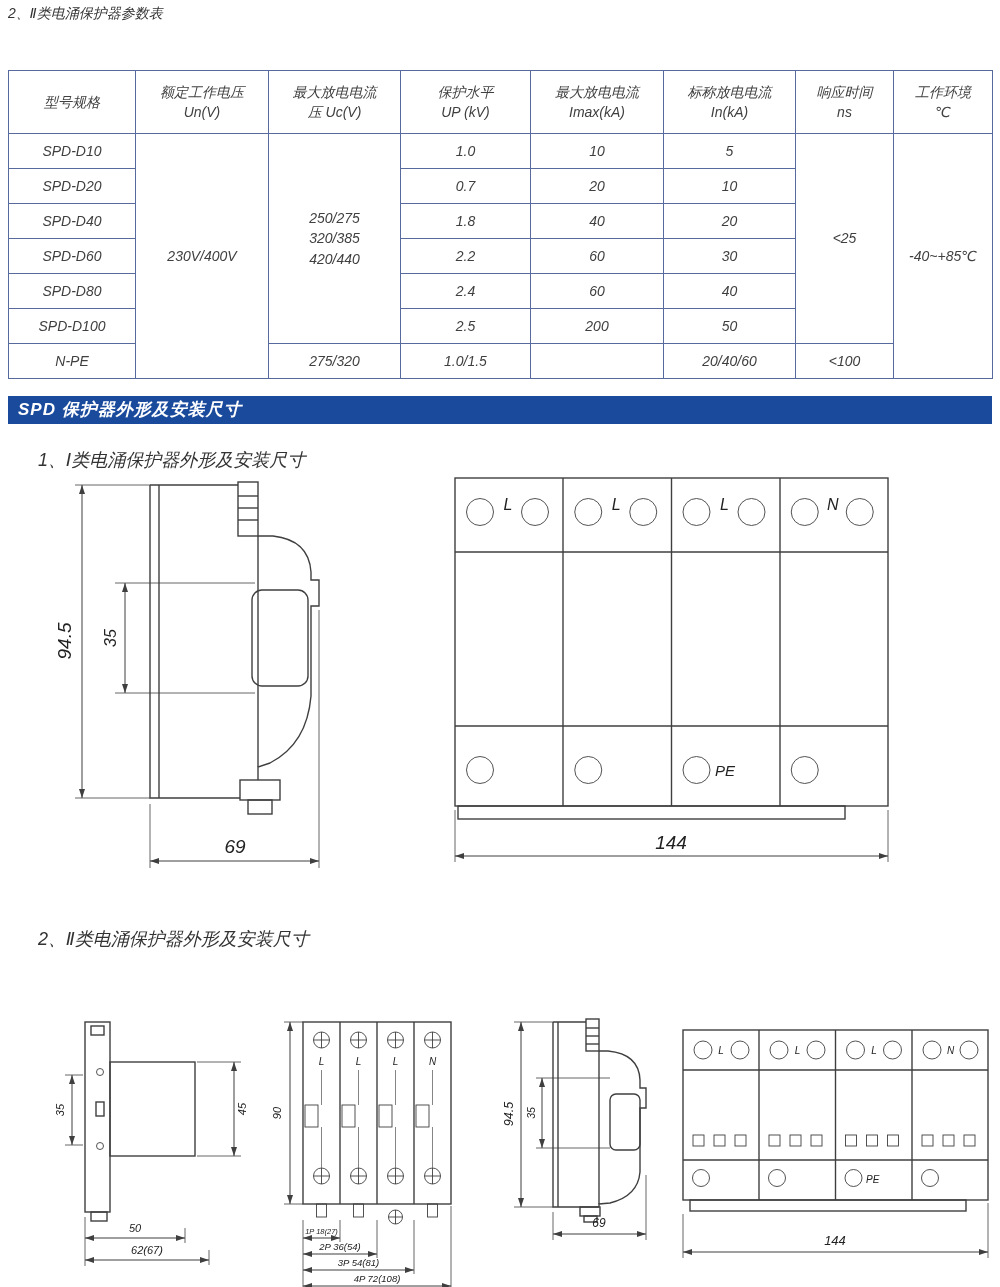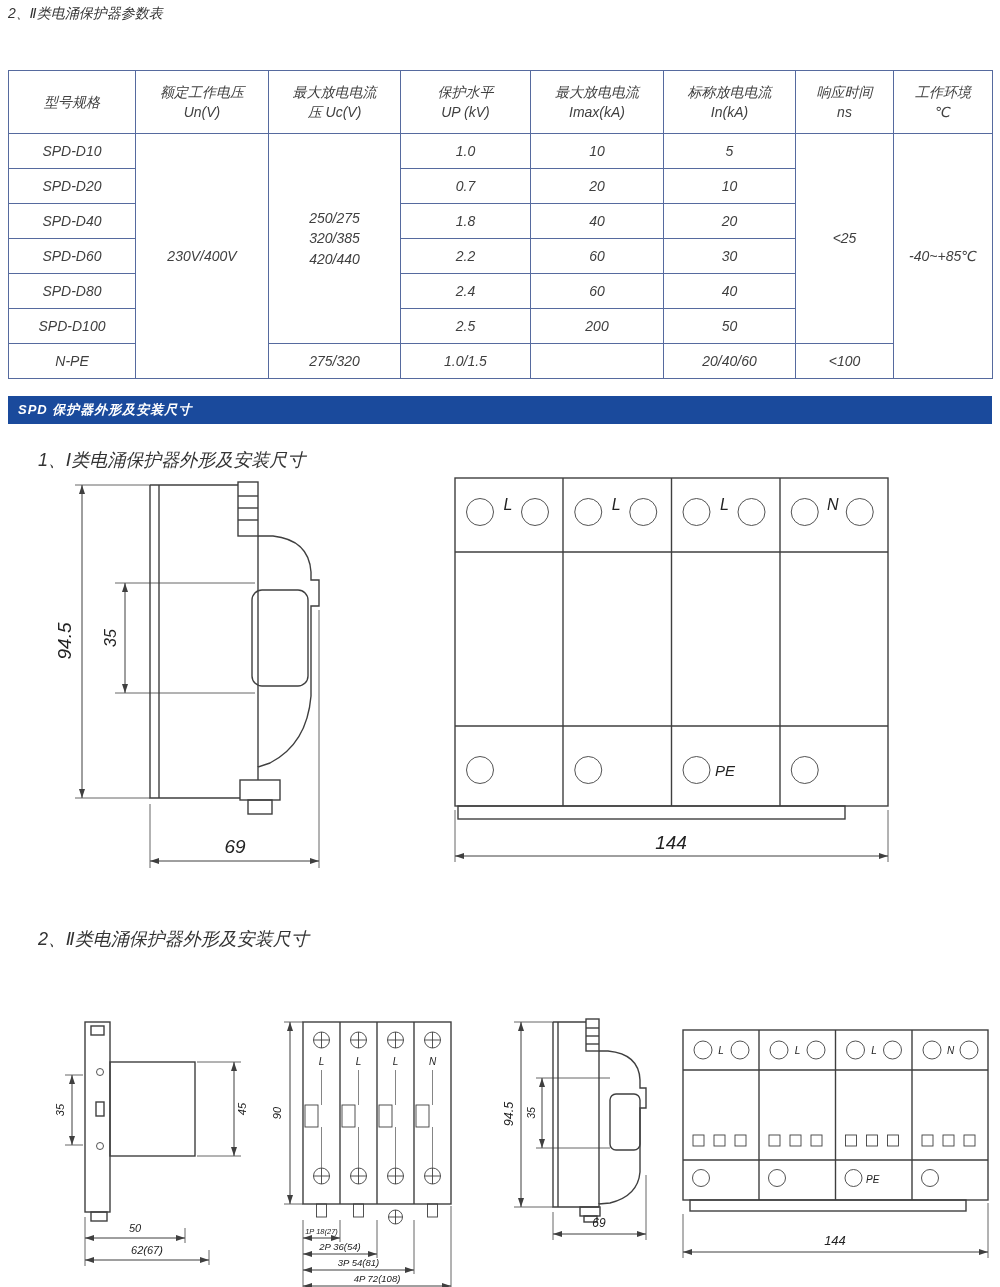--- a/index.html
+++ b/index.html
@@ -9,21 +9,21 @@
   .table-title { position:absolute; left:8px; top:5px; font-size:14px; color:#333; }
 
   table.params { position:absolute; left:8px; top:25px; width:984px; border-collapse:collapse; table-layout:fixed;margin-top:45px; }
   table.params th, table.params td { border:1px solid #566a9e; text-align:center; vertical-align:middle;
           font-size:14px; font-weight:normal; color:#3f3f3f; padding:0; line-height:1.45; }
   table.params thead tr { height:63px; }
   table.params tbody tr { height:35px;padding-left:33px; }
   td.model-cell, th.model-head { text-align:left; padding-left:12px; }
 
   .banner { position:absolute; left:8px; top:396px; width:984px; height:28px; background:#1a4a9c;
-            color:#fff; font-size:13px; font-weight:bold; line-height:28px; padding-left:10px;
+            color:#fff; font-size:17px; font-weight:bold; line-height:28px; padding-left:10px;
             box-sizing:border-box; letter-spacing:1px; }
 
   .sub-heading { position:absolute; font-size:18px; color:#333; }
   .sub-heading.h1 { left:38px; top:448px; }
   .sub-heading.h2 { left:38px; top:927px; }
 
   svg { position:absolute; }
   svg .body { stroke:#3f3f3f; fill:none; stroke-width:1.4; }
   svg .thin { stroke:#3f3f3f; fill:none; stroke-width:0.9; }
   svg .dim  { stroke:#3f3f3f; fill:none; stroke-width:1; }

